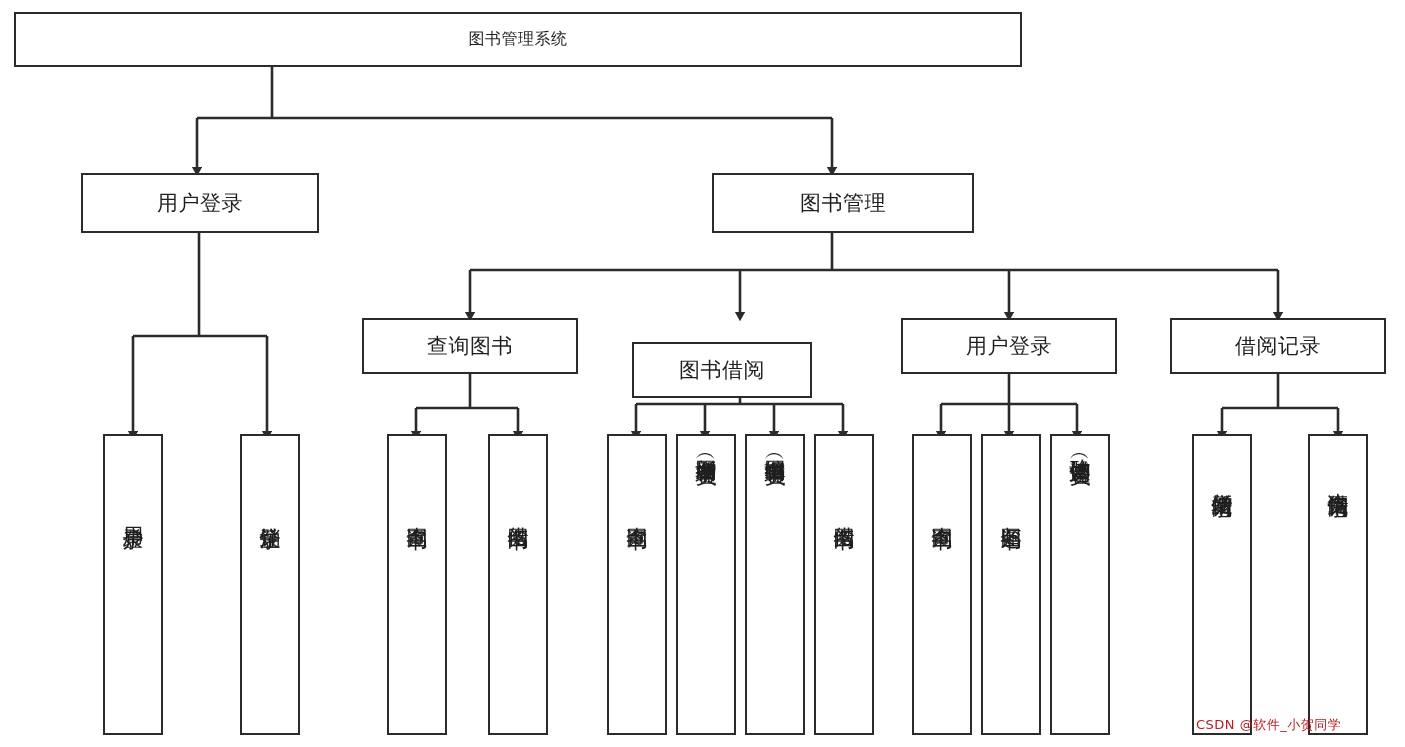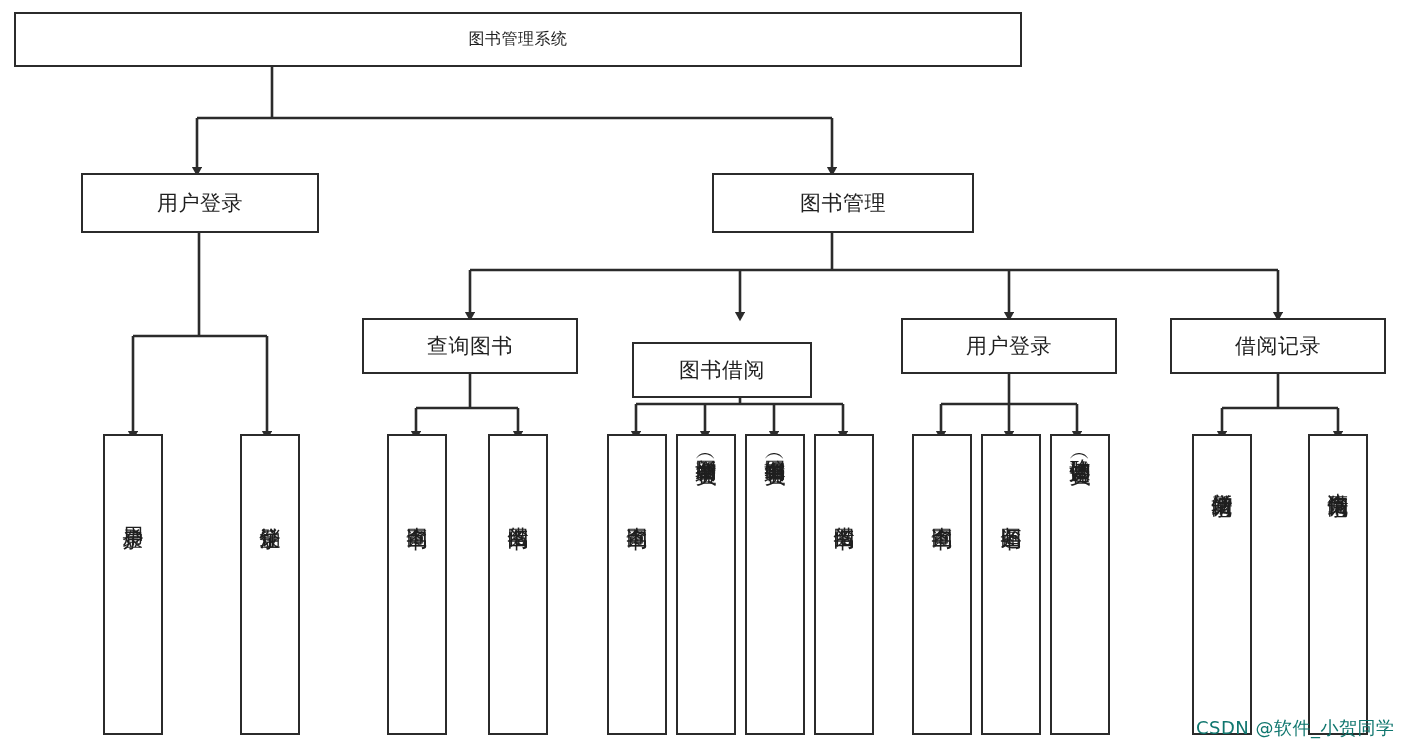--- a/index.html
+++ b/index.html
@@ -56,22 +56,22 @@
     -webkit-writing-mode:vertical-rl;
     font-size:21px;
     line-height:1.34;
     letter-spacing:1px;
     white-space:nowrap;
     display:block;
   }
   .watermark{
     position:absolute;
     z-index:5;
-    font-size:18px;
-    color:#0f766e;
+    font-size:13px;
+    color:#b91c1c;
     white-space:nowrap;
     letter-spacing:0.5px;
     pointer-events:none;
   }
 </style>
 </head>
 <body>
 
 <div id="canvas">
 

